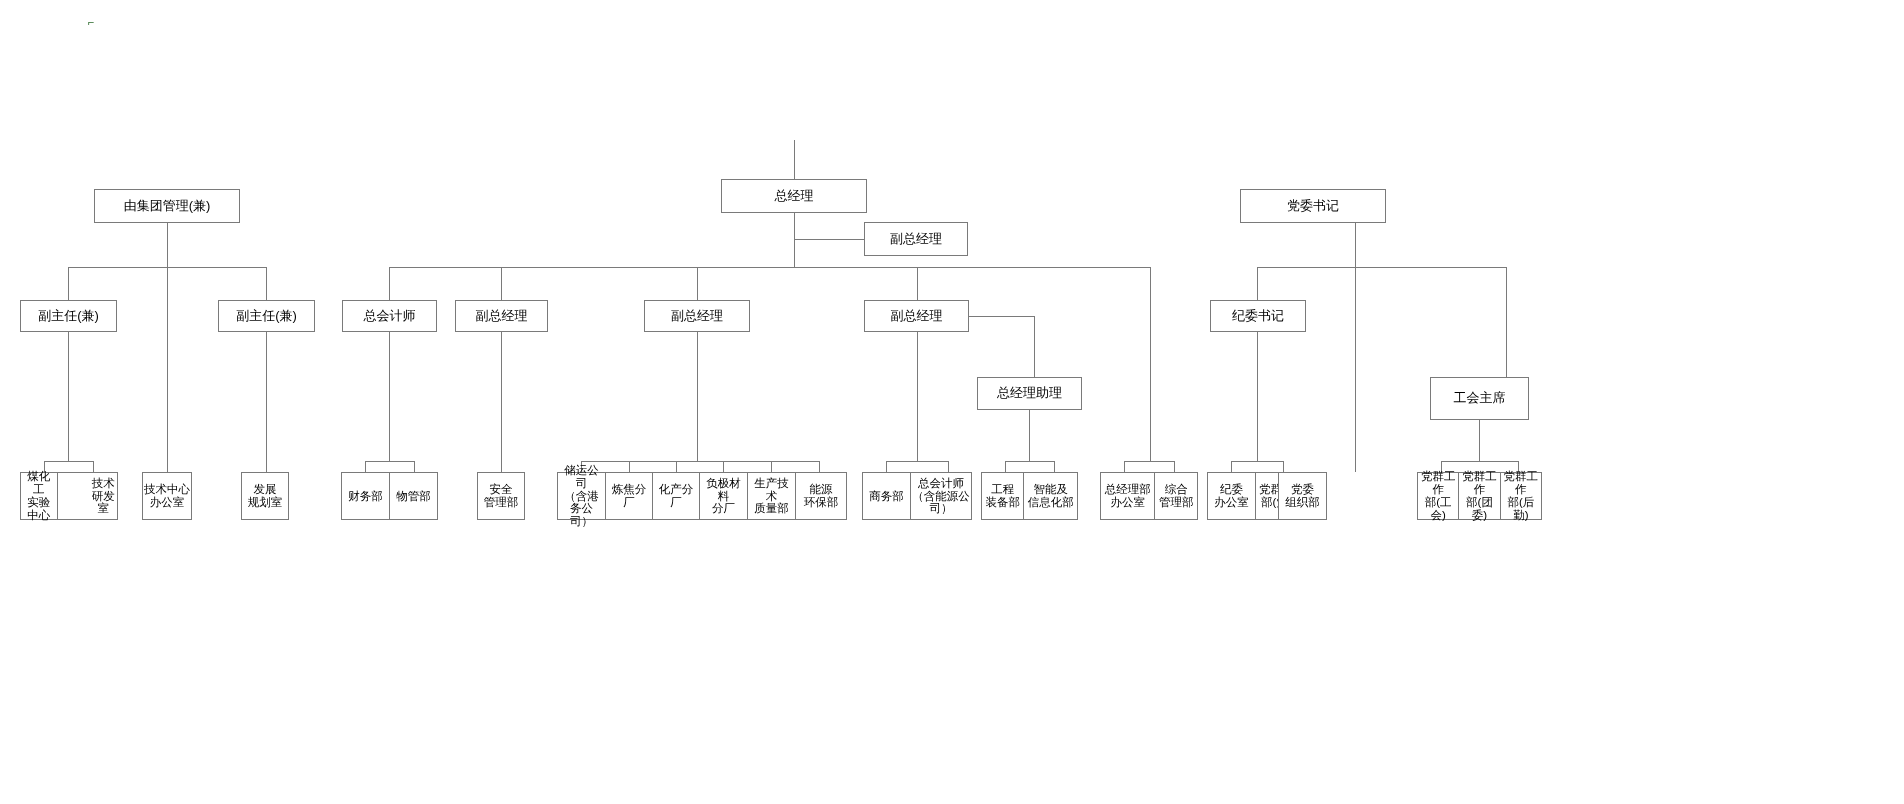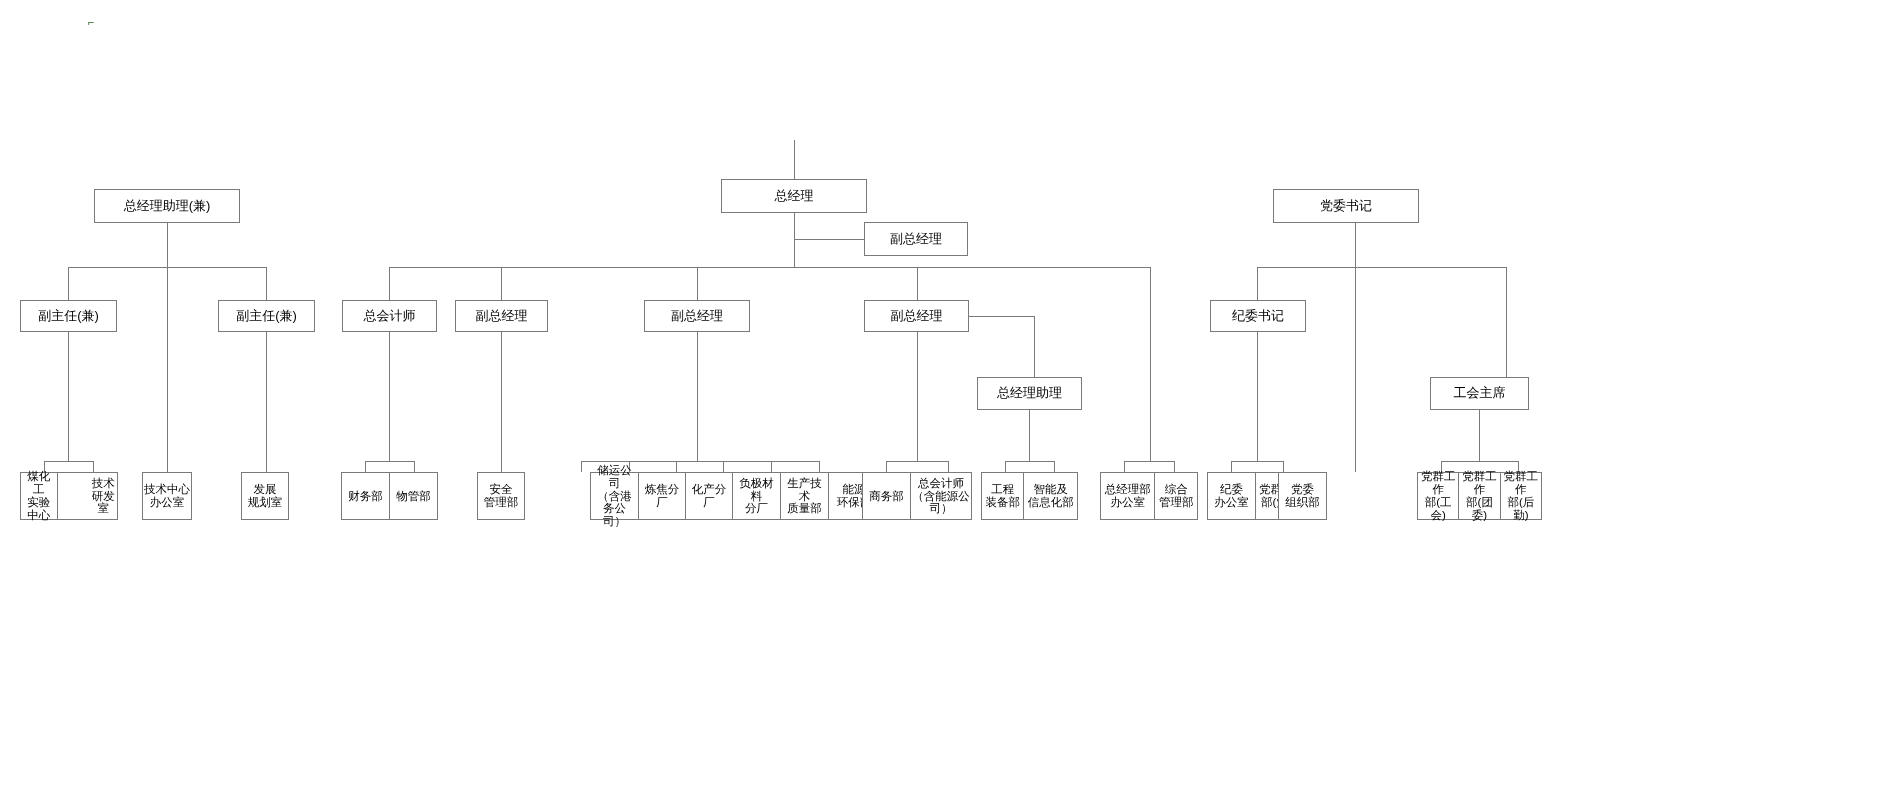--- a/index.html
+++ b/index.html
@@ -152,41 +152,41 @@
   <div class="ln lnv" style="left:1479px;top:410px;height:51px;"></div>
   <div class="ln lnh" style="left:1441px;top:461px;width:77px;"></div>
   <div class="ln lnv" style="left:1441px;top:461px;height:11px;"></div>
   <div class="ln lnv" style="left:1518px;top:461px;height:11px;"></div>
 
 
   <div class="node" style="left:721px;top:179px;width:146px;height:34px;">总经理</div>
 
   <div class="node" style="left:864px;top:222px;width:104px;height:34px;">副总经理</div>
 
-  <div class="node" style="left:94px;top:189px;width:146px;height:34px;">总经理助理(兼)</div>
-
-  <div class="node" style="left:1273px;top:189px;width:146px;height:34px;">党委书记</div>
+  <div class="node" style="left:94px;top:189px;width:146px;height:34px;">由集团管理(兼)</div>
+
+  <div class="node" style="left:1240px;top:189px;width:146px;height:34px;">党委书记</div>
 
   <div class="node" style="left:20px;top:300px;width:97px;height:32px;">副主任(兼)</div>
 
   <div class="node" style="left:218px;top:300px;width:97px;height:32px;">副主任(兼)</div>
 
   <div class="node" style="left:342px;top:300px;width:95px;height:32px;">总会计师</div>
 
   <div class="node" style="left:455px;top:300px;width:93px;height:32px;">副总经理</div>
 
   <div class="node" style="left:644px;top:300px;width:106px;height:32px;">副总经理</div>
 
   <div class="node" style="left:864px;top:300px;width:105px;height:32px;">副总经理</div>
 
   <div class="node" style="left:1210px;top:300px;width:96px;height:32px;">纪委书记</div>
 
   <div class="node" style="left:977px;top:377px;width:105px;height:33px;">总经理助理</div>
 
-  <div class="node" style="left:1430px;top:377px;width:99px;height:33px;">工会主席</div>
+  <div class="node" style="left:1430px;top:377px;width:99px;height:43px;">工会主席</div>
 
   <div class="group" style="left:20px;top:472px;width:98px;height:48px;gap:32px;">
     <div class="cell">煤化工
 实验中心</div>
     <div class="cell">技术
 研发室</div>
   </div>
 
   <div class="group" style="left:142px;top:472px;width:50px;height:48px;">
     <div class="cell">技术中心
@@ -201,21 +201,21 @@
   <div class="group" style="left:341px;top:472px;width:97px;height:48px;">
     <div class="cell">财务部</div>
     <div class="cell">物管部</div>
   </div>
 
   <div class="group" style="left:477px;top:472px;width:48px;height:48px;">
     <div class="cell">安全
 管理部</div>
   </div>
 
-  <div class="group" style="left:590px;top:472px;width:290px;height:48px;">
+  <div class="group" style="left:557px;top:472px;width:290px;height:48px;">
     <div class="cell tiny" style="flex:0 0 48px;">储运公司
 （含港务公
 司）</div>
     <div class="cell" style="flex:0 0 47px;">炼焦分厂</div>
     <div class="cell" style="flex:0 0 47px;">化产分厂</div>
     <div class="cell" style="flex:0 0 48px;">负极材料
 分厂</div>
     <div class="cell tiny" style="flex:0 0 48px;">生产技术
 质量部</div>
     <div class="cell">能源

